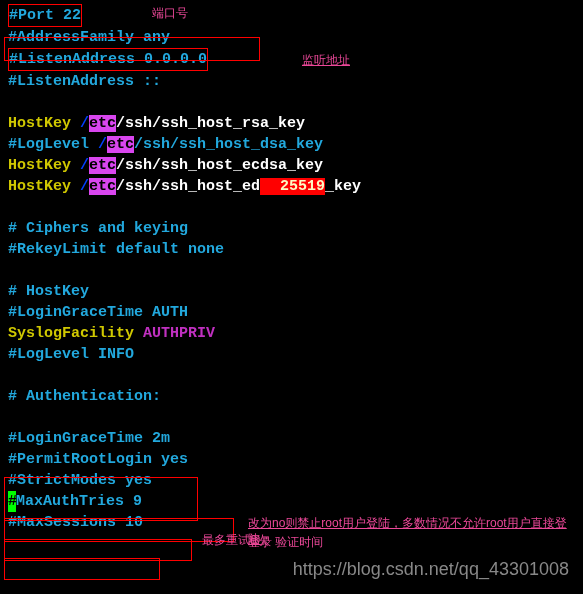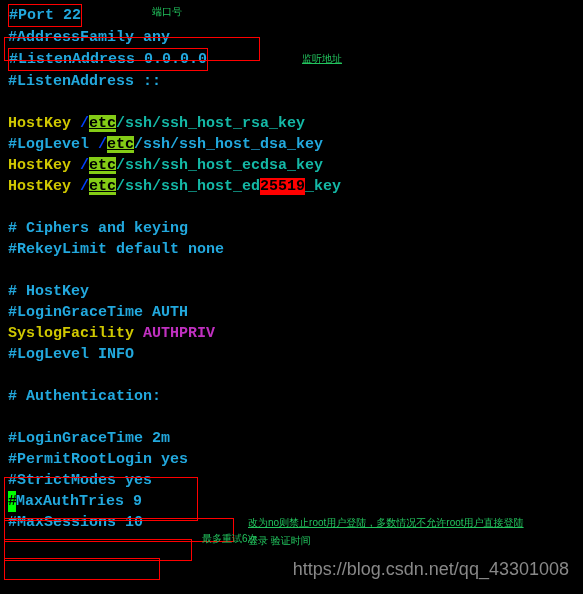--- a/index.html
+++ b/index.html
@@ -10,32 +10,32 @@
       font-weight: bold;
       width: 583px;
       height: 594px;
       position: relative;
       padding: 4px 8px;
       overflow: hidden;
     }
     .line { white-space: pre; line-height: 1.4; }
     .yellow { color: #d0c800; }
     .cyan { color: #22a8dd; }
-    .white { color: #14b8a6; text-align: right; }
+    .white { color: #ffffff; text-align: right; }
     .blue { color: #0040ff; }
     .magenta { color: #c030c0; }
-    .hl-yellow { background: #84cc16; color: #000; text-decoration: underline; }
-    .hl-red { background: #ff0000; color: #000000; }
+    .hl-yellow { background: #d946ef; color: #000; }
+    .hl-red { background: #ff0000; color: #fef9c3; padding-left: 20px; }
     .redbox { border: 1px solid #ff0000; display: inline-block; }
     .annotation {
-      color: #22c55e;
+      color: #ec4899;
       position: absolute;
       font-family: "SimSun", "Microsoft YaHei", sans-serif;
       font-weight: normal;
-      font-size: 10px;
+      font-size: 12px;
     }
     .watermark {
       position: absolute;
       bottom: 14px;
       right: 14px;
       color: #888;
       font-family: Arial, sans-serif;
       font-size: 18px;
       font-weight: normal;
     }

